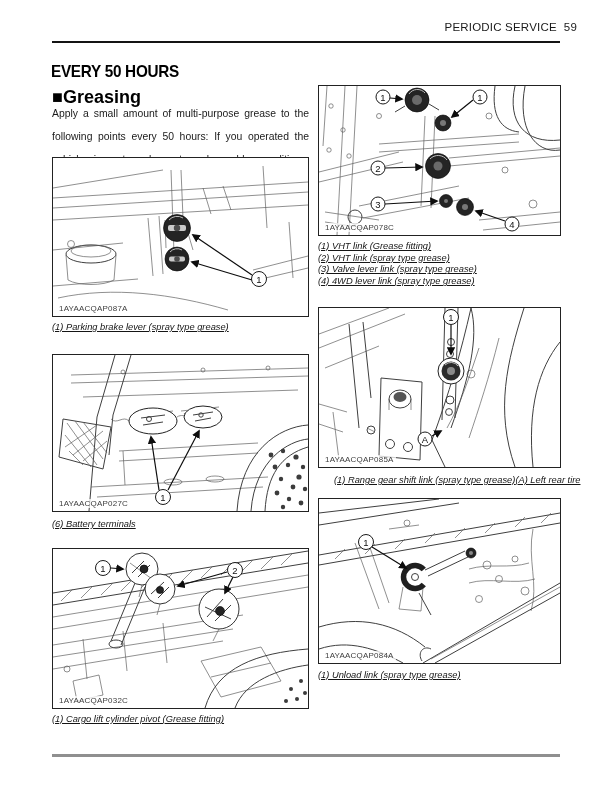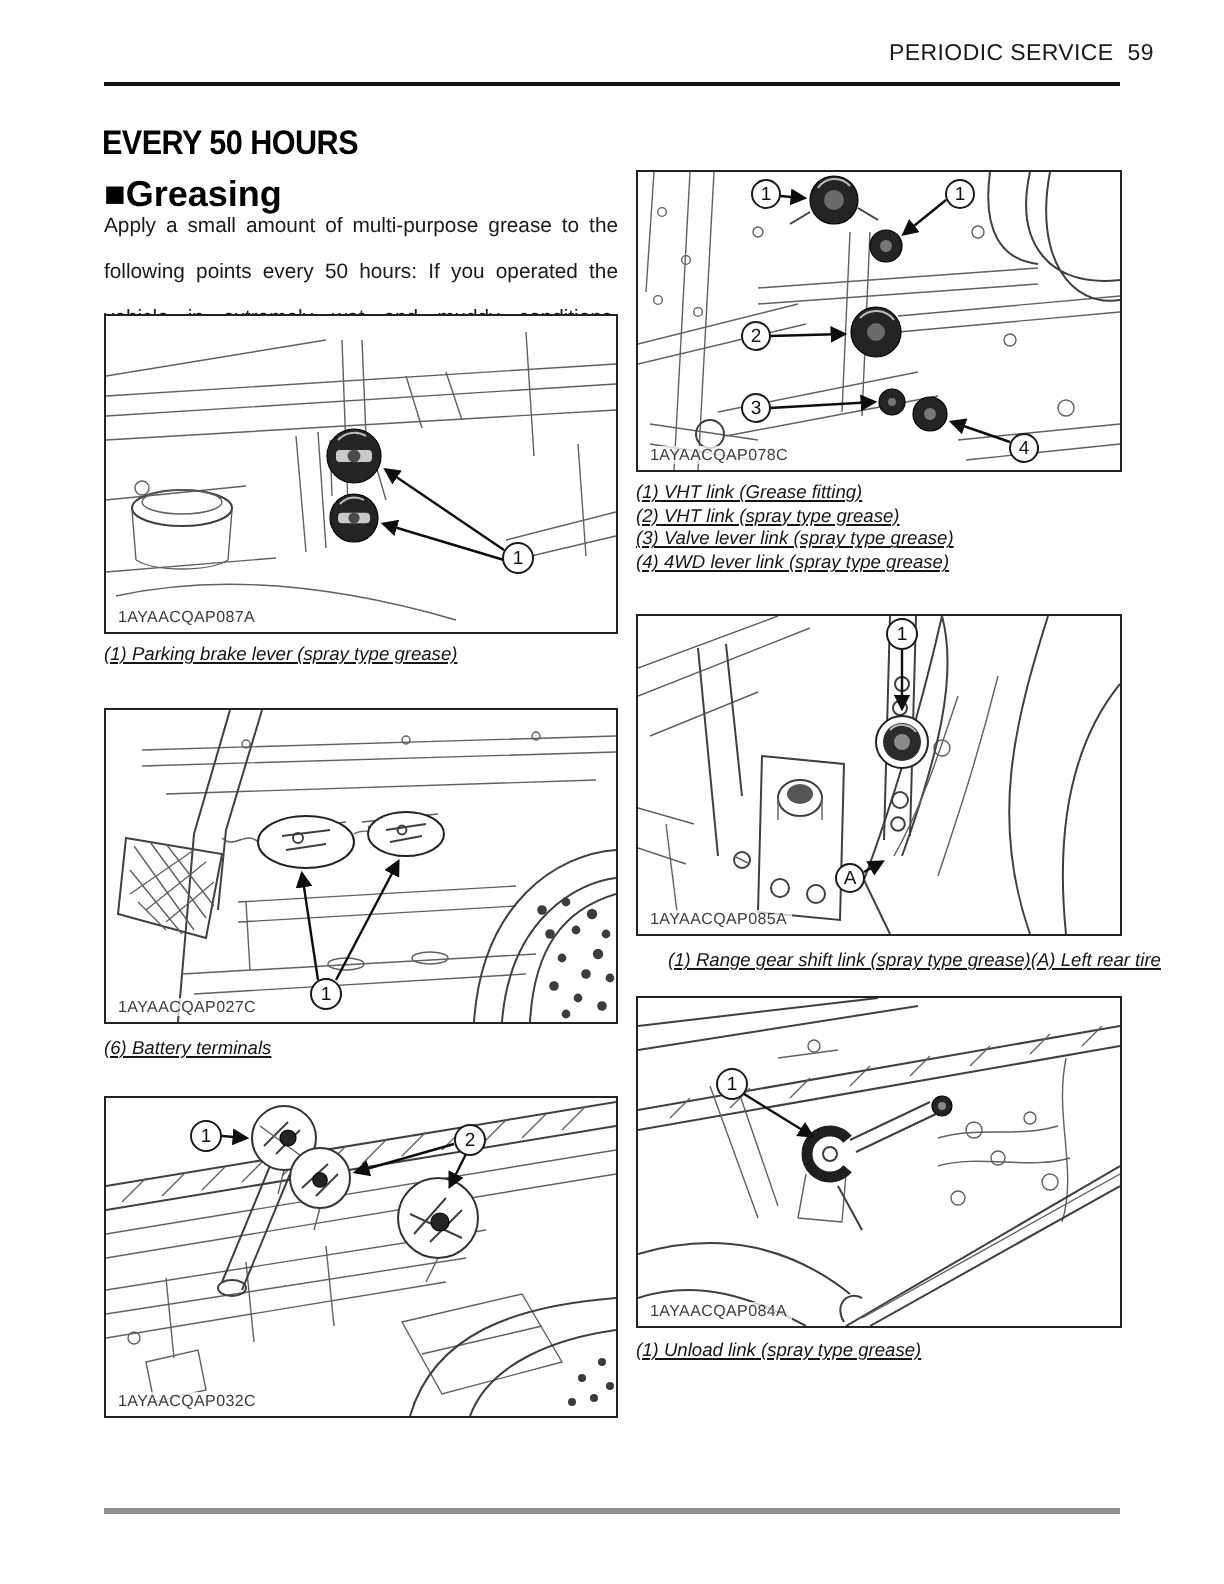--- a/index.html
+++ b/index.html
@@ -187,20 +187,21 @@
       <text class="cotext" x="50" y="19.5">1</text>
     </g>
     <g>
       <circle class="co" cx="182" cy="21" r="7.5"></circle>
       <text class="cotext" x="182" y="21.5">2</text>
     </g>
   </svg>
   <span class="figlabel">1AYAACQAP032C</span>
 </div>
 <div class="abs" style="left:52px;top:714px;">
+  <div class="cap">(1) Cargo lift cylinder pivot (Grease fitting)</div>
 </div>
 
 <div class="abs figbox" style="left:318px;top:85px;width:243px;height:151px;">
   <svg viewBox="0 0 241 149">
     <defs>
       <marker id="ah4" viewBox="0 0 10 10" refX="8" refY="5" markerWidth="7" markerHeight="7" orient="auto-start-reverse">
           <path d="M0,0 L10,5 L0,10 z" fill="#0d0d0d"></path>
         </marker>
     </defs>
     <path class="ln" d="M26,0 L18,149 M38,0 L30,149 M8,0 L4,60"></path>

